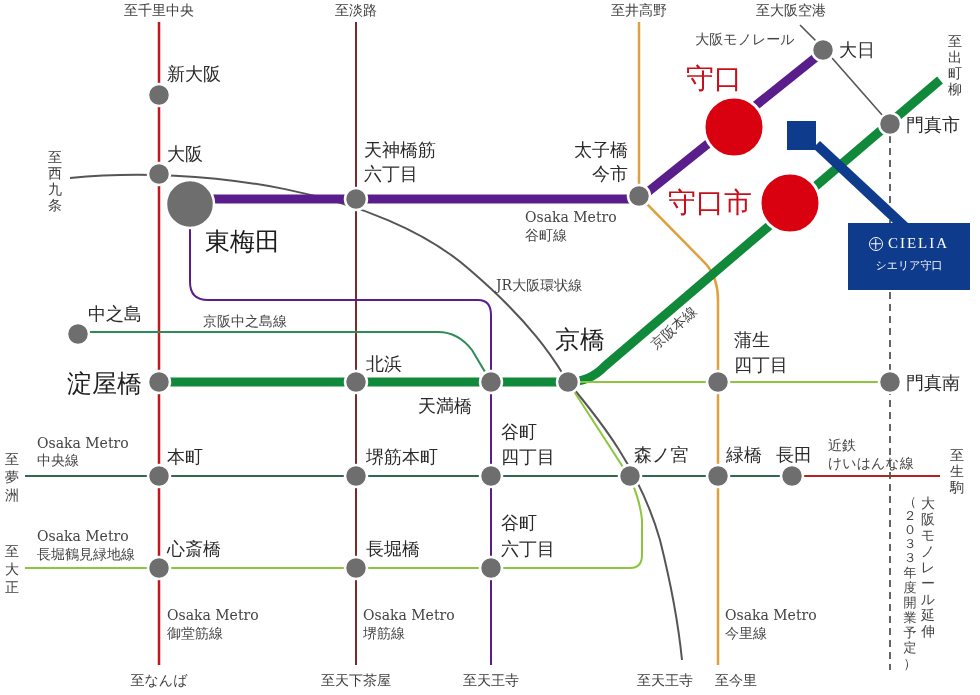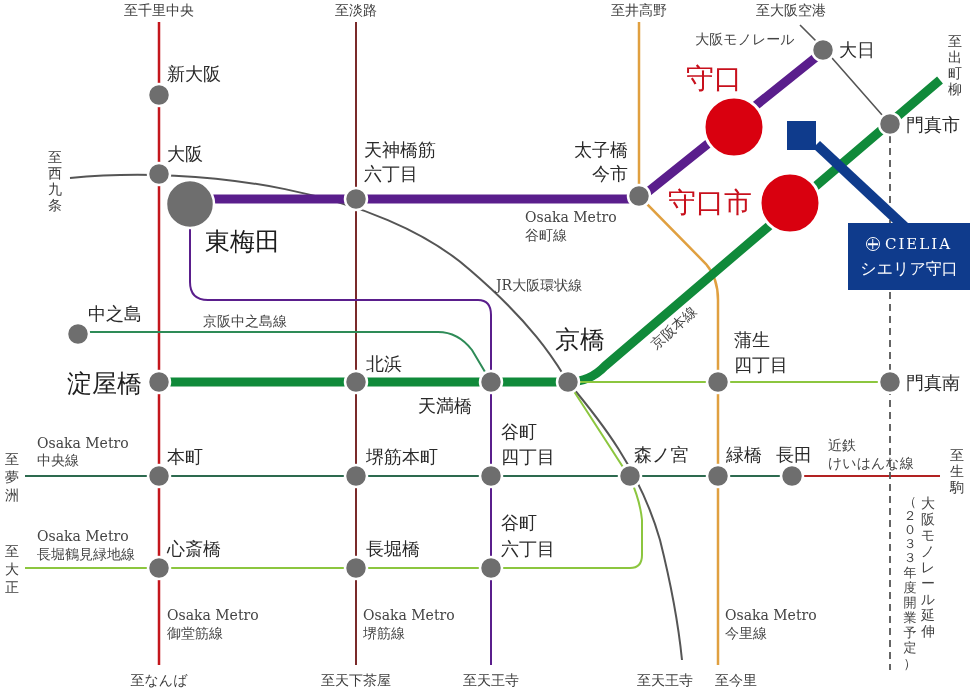--- a/index.html
+++ b/index.html
@@ -7,25 +7,25 @@
   #map { position: absolute; left: 0; top: 0; width: 980px; height: 695px; }
   .lbl { fill: #333333; font-family: "DejaVu Serif", "Liberation Serif", serif; }
   .dest { font-size: 14px; fill: #3c3c3c; }
   .stn { font-size: 18px; fill: #2a2a2a; }
   .stn-big { font-size: 25px; fill: #1e1e1e; }
   .line-name { font-size: 14px; fill: #444444; }
   .hl { font-size: 28px; fill: #c8101c; }
   .st { fill: #6e6e6e; stroke: #ffffff; stroke-width: 2.5; }
   .st-red { fill: #d9000f; stroke: #ffffff; stroke-width: 3; }
   .cielia-box { position: absolute; left: 848px; top: 223px; width: 122px; height: 67px; background: #0f3b8c; color: #ffffff; text-align: center; font-family: "DejaVu Serif", "Liberation Serif", serif; }
-  .cielia-logo { margin-top: 12px; font-size: 15px; letter-spacing: 2px; display: flex; align-items: center; justify-content: center; gap: 5px; }
+  .cielia-logo { margin-top: 12px; font-size: 15px; letter-spacing: 2px; display: flex; align-items: center; justify-content: center; gap: 5px; font-family: Liberation Serif, serif; }
   .cielia-mark { width: 14px; height: 14px; border: 1.5px solid #fff; border-radius: 50%; position: relative; box-sizing: border-box; }
   .cielia-mark::before { content: ""; position: absolute; left: 50%; top: 1px; bottom: 1px; width: 1.5px; background: #fff; transform: translateX(-50%); }
   .cielia-mark::after { content: ""; position: absolute; top: 50%; left: 1px; right: 1px; height: 1.5px; background: #fff; transform: translateY(-50%); }
-  .cielia-sub { margin-top: 6px; font-size: 16px; font-family: Liberation Sans, sans-serif; }
+  .cielia-sub { margin-top: 6px; font-size: 11px; font-family: Liberation Sans, sans-serif; }
 </style>
 </head>
 <body>
 
 <svg id="map" viewBox="0 0 980 695" xmlns="http://www.w3.org/2000/svg">
 
   <path d="M70,178 C200,165 380,190 470,270 C540,330 560,370 568,382 C600,420 640,470 660,540 C675,600 680,640 682,660" fill="none" stroke="#555" stroke-width="2"></path>
 
   <line x1="159" y1="22" x2="159" y2="665" stroke="#c4161c" stroke-width="2.5"></line>
 

